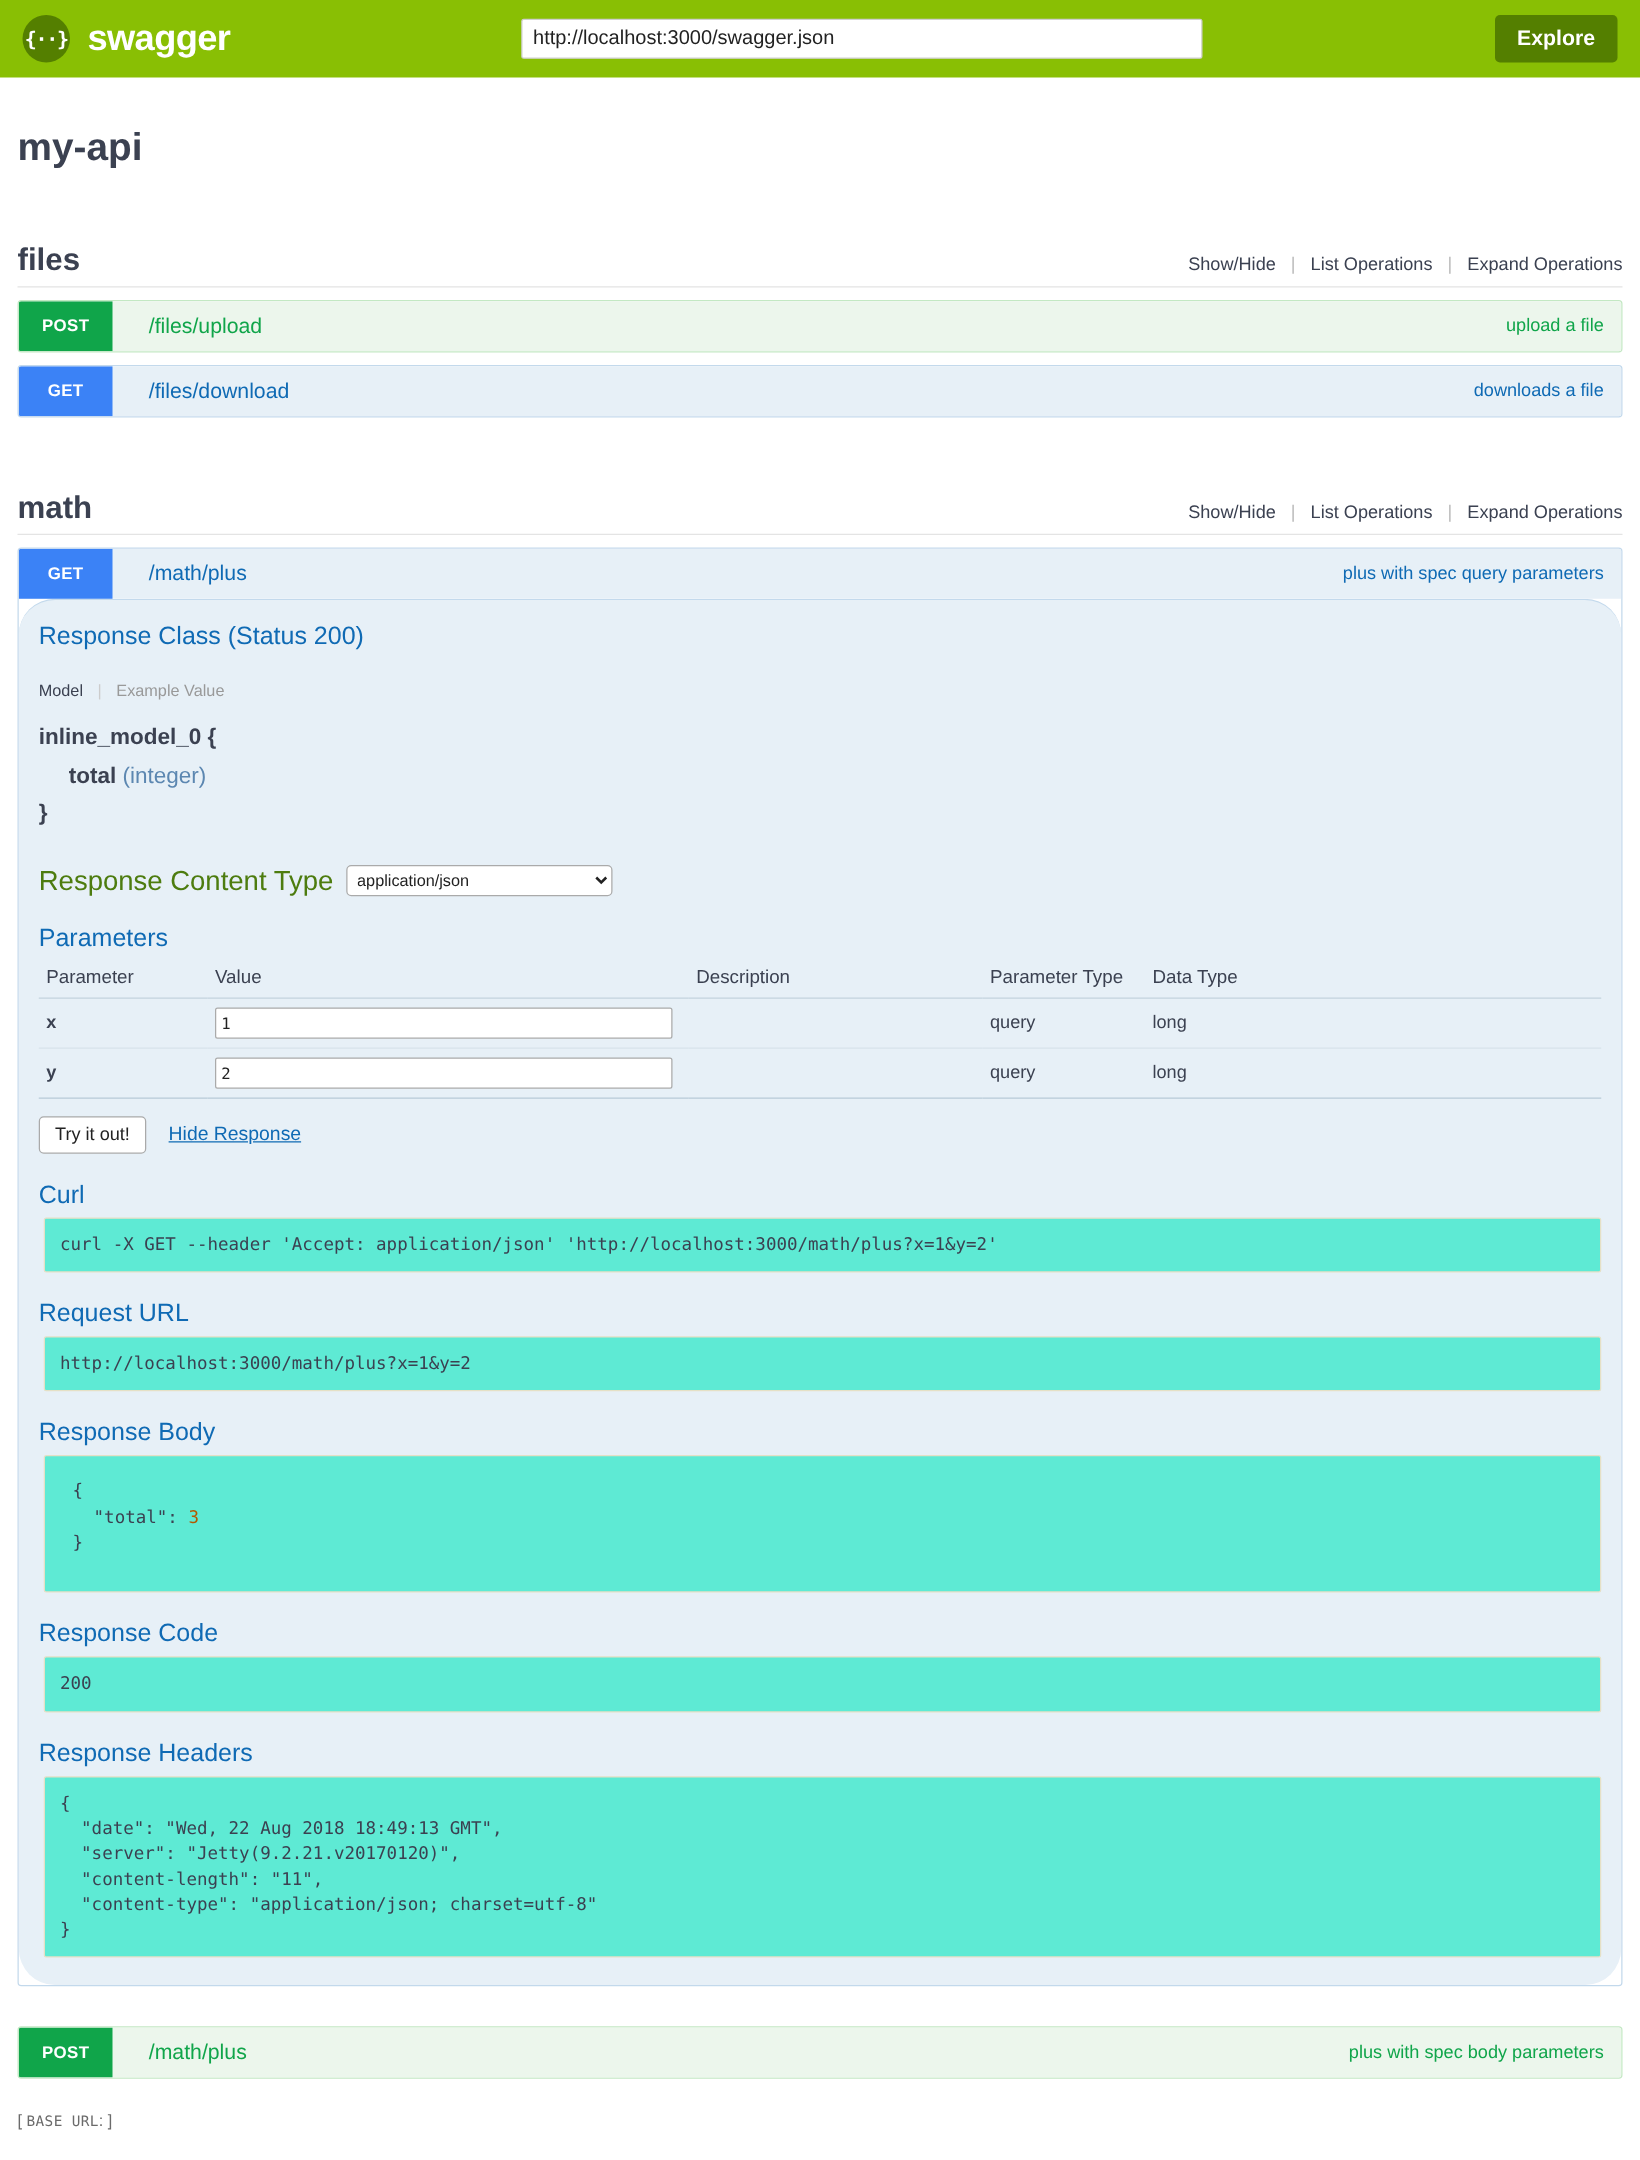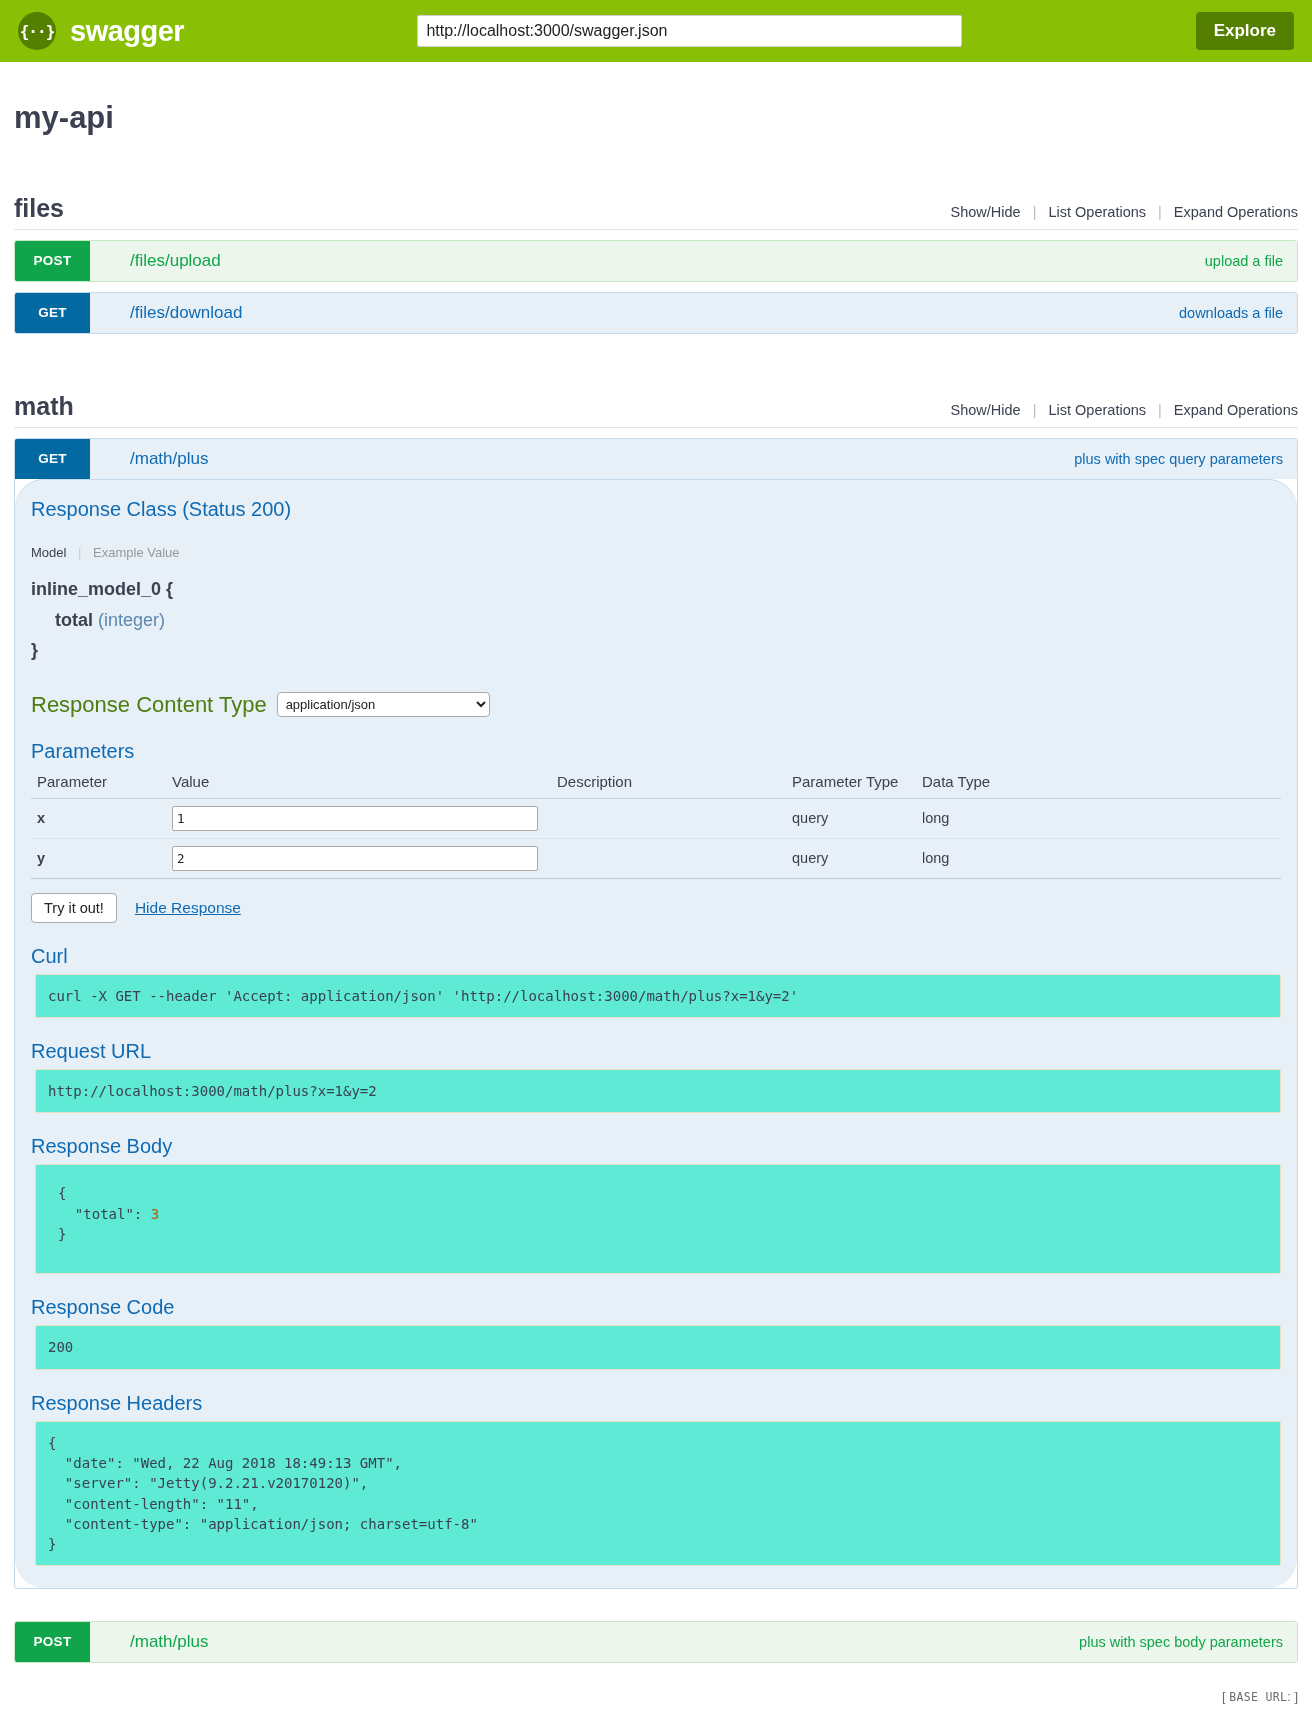--- a/index.html
+++ b/index.html
@@ -96,21 +96,20 @@
   .op {
     margin-top: 10px;
     border: 1px solid #d8e8d8;
     border-radius: 3px;
     overflow: hidden;
   }
   .op-head {
     display: flex;
     align-items: center;
     height: 40px;
-    gap: 11px;
   }
   .verb {
     width: 75px;
     min-width: 75px;
     text-align: center;
     color: #fff;
     font-size: 13.5px;
     font-weight: bold;
     letter-spacing: .3px;
     line-height: 40px;
@@ -128,21 +127,21 @@
   }
   
   .op.post { border-color: #c3e8c3; }
   .op.post .op-head { background: #ecf6ec; }
   .op.post .verb { background: #10a54a; }
   .op.post .op-path { color: #10a54a; }
   .op.post .op-note { color: #10a54a; }
   
   .op.get { border-color: #c3d9ec; }
   .op.get .op-head { background: #e7f0f7; }
-  .op.get .verb { background: #0369a1; }
+  .op.get .verb { background: #3b82f6; }
   .op.get .op-path { color: #0f6ab4; }
   .op.get .op-note { color: #0f6ab4; }
 
   
   .op-body {
     background: #e7f0f7;
     border-top: 1px solid #c3d9ec;
     padding: 14px 16px 22px 16px;
     border-radius: 29px;
   }
@@ -260,21 +259,20 @@
     overflow-x: auto;
   }
   pre.code.body-box { padding: 18px 22px; min-height: 110px; }
   .num { color: #b35900; }
 
   .footer {
     margin: 26px 0 18px 0;
     font-size: 13px;
     color: #6b6b6b;
     font-family: "Liberation Sans", sans-serif;
-    text-align: right;
   }
   .footer .smallcaps {
     font-family: "DejaVu Sans Mono", monospace;
     font-size: 11.5px;
     letter-spacing: .3px;
   }
   .sep-space { height: 22px; }
 </style>
 </head>
 <body>

